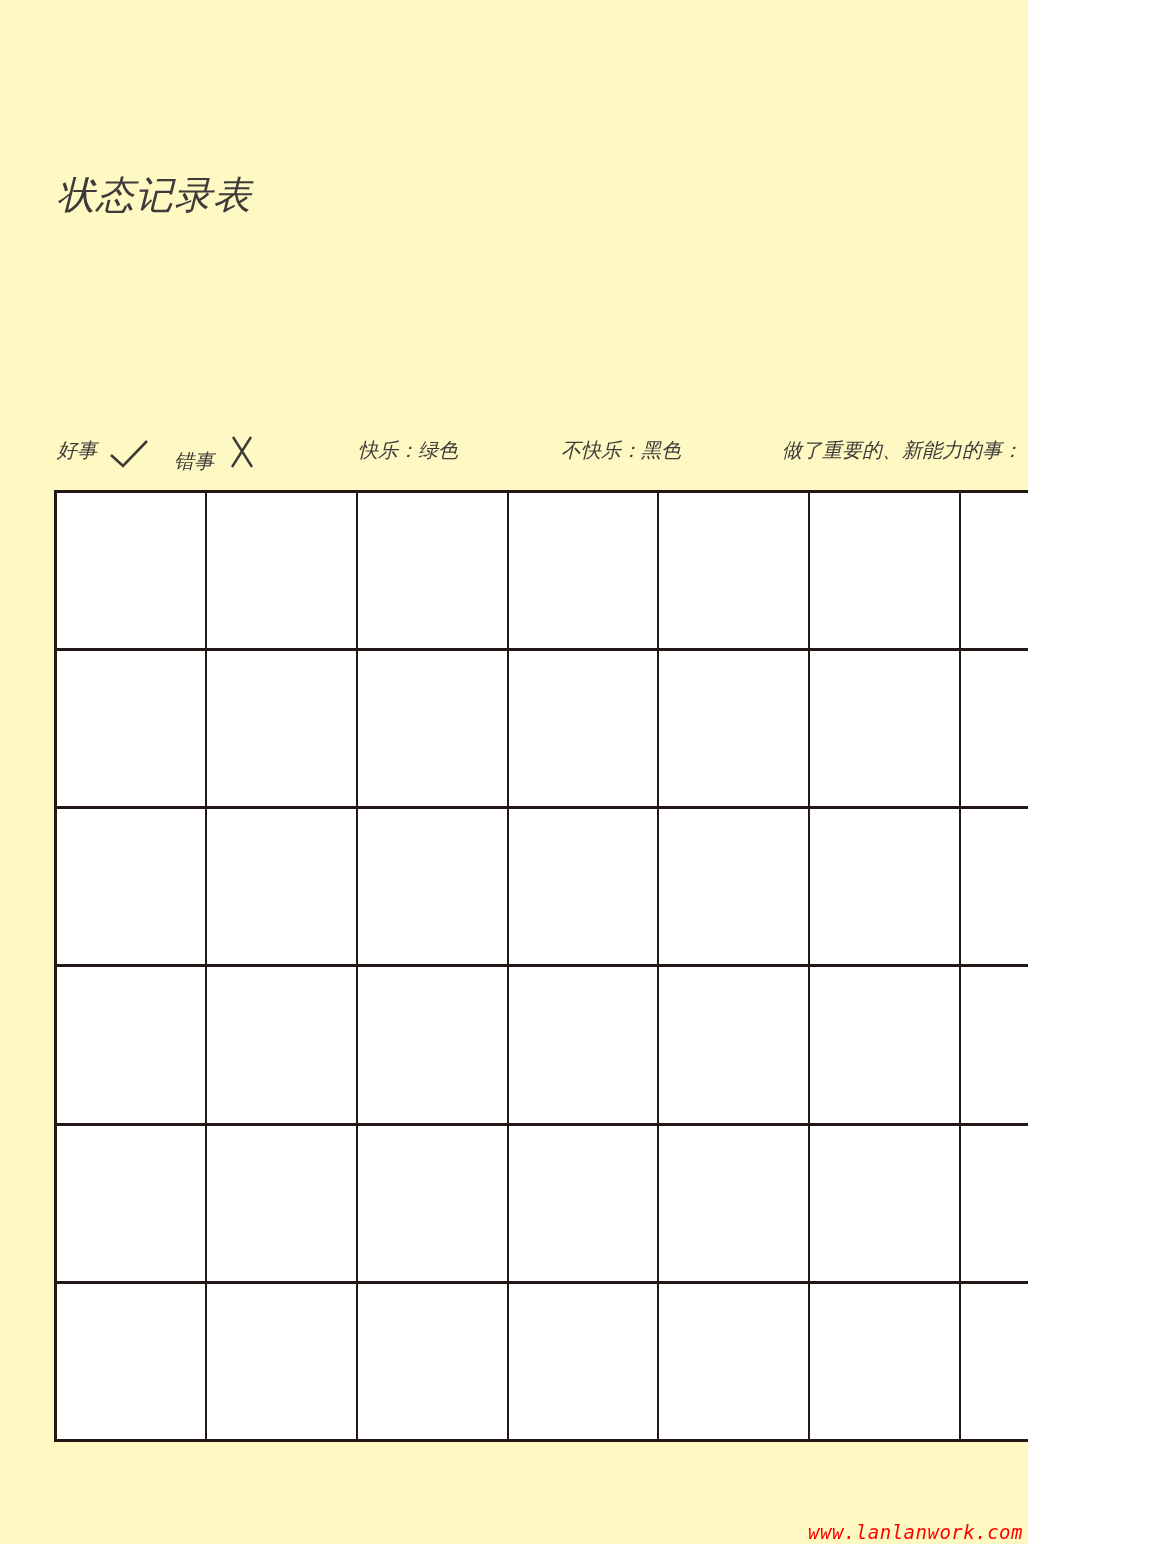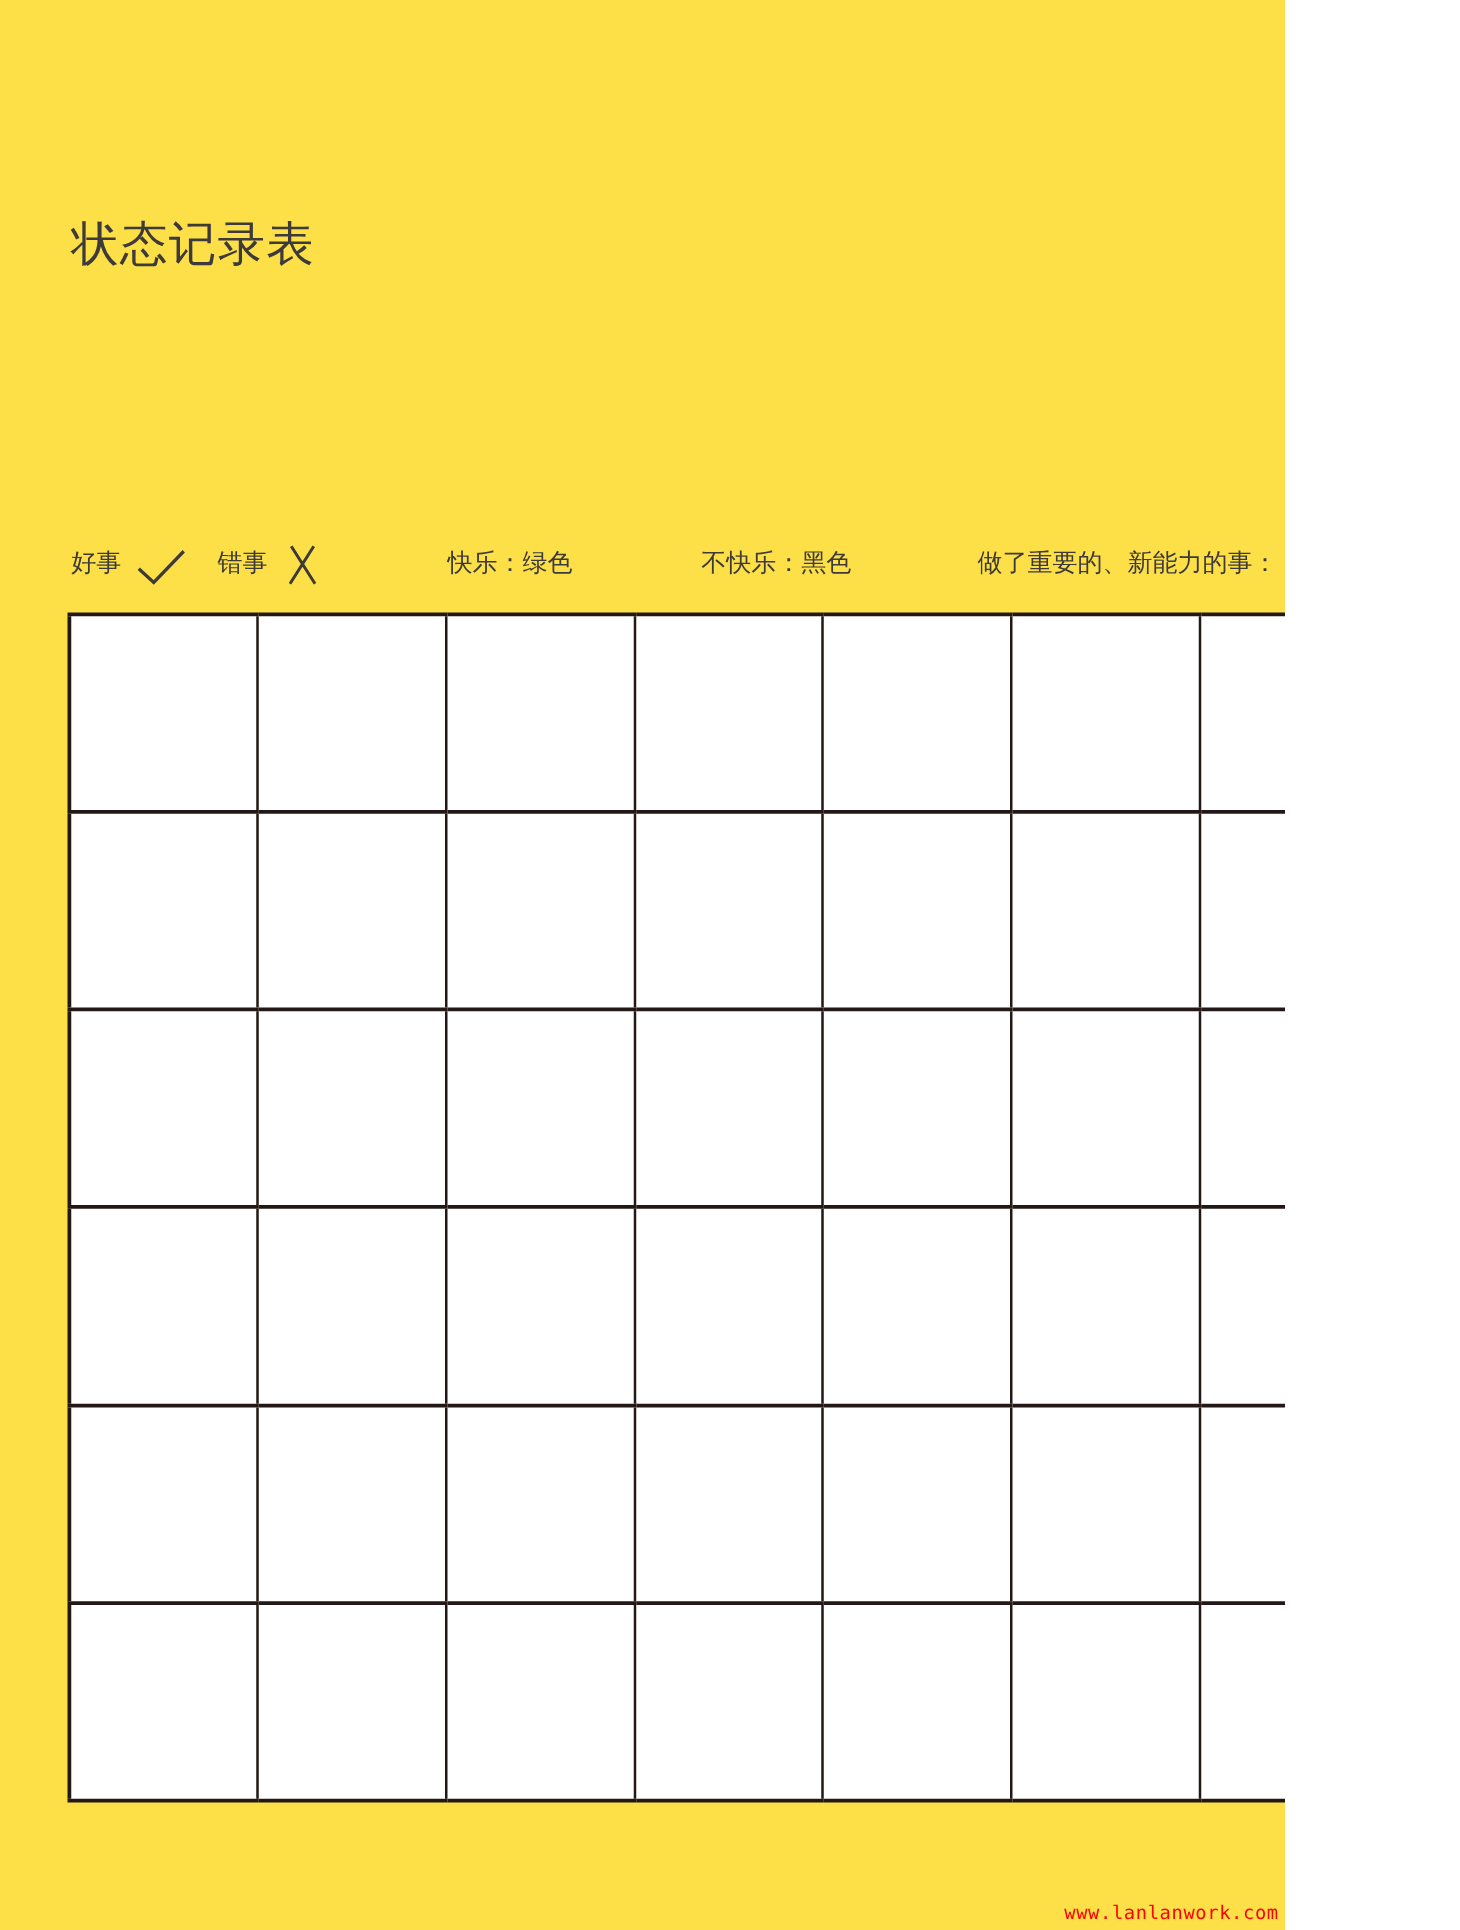--- a/index.html
+++ b/index.html
@@ -1,24 +1,25 @@
 <!DOCTYPE html>
 <html><head>
 <meta charset="utf-8">
 <style>
   * { margin: 0; padding: 0; box-sizing: border-box; }
   html, body { background: #ffffff; }
   .page {
     position: relative;
     width: 1028px;
     height: 1544px;
-    background: #fde047;
+    background: #fef9c3;
     font-family: "Liberation Sans", sans-serif;
     color: #3e3a39;
     overflow: hidden;
+    font-style: italic;
   }
   .doc-title {
     position: absolute;
     left: 57px;
     top: 170px;
     font-size: 38px;
     font-weight: 500;
     letter-spacing: 1px;
     color: #3e3a39;
     white-space: nowrap;
@@ -39,21 +40,21 @@
     left: 57px;
     top: 426px;
     width: 1060px;
     height: 52px;
     font-size: 20px;
     color: #3e3a39;
   }
   .legend .lg-item { position: absolute; white-space: nowrap; }
   .lg-good-label      { left: 0;     top: 11px; }
   .lg-check-icon      { left: 52px;  top: 13px; }
-  .lg-wrong-label     { left: 117px; top: 11px; }
+  .lg-wrong-label     { left: 117px; top: 22px; }
   .lg-x-icon          { left: 172px; top: 9px;  }
   .lg-happy-label     { left: 301px; top: 11px; }
   .lg-unhappy-label   { left: 504px; top: 11px; }
   .lg-important-label { left: 725px; top: 11px; text-align: right; }
   .lg-star-icon       { left: 996px; top: -3px; }
   .legend svg { display: block; }
   .record-grid {
     position: absolute;
     left: 54px;
     top: 490px;
@@ -68,21 +69,21 @@
     border-right: 2px solid #231815;
     border-top: 3px solid #231815;
     border-bottom: 3px solid #231815;
     background: #ffffff;
   }
   .watermark {
     position: absolute;
     right: 5px;
     top: 1521px;
     font-family: "DejaVu Sans Mono", "Liberation Mono", monospace;
-    font-size: 15px;
+    font-size: 19px;
     letter-spacing: 0.5px;
     color: #ff0000;
     white-space: nowrap;
   }
 </style>
 </head>
 <body>
 
 <div class="page">
 

